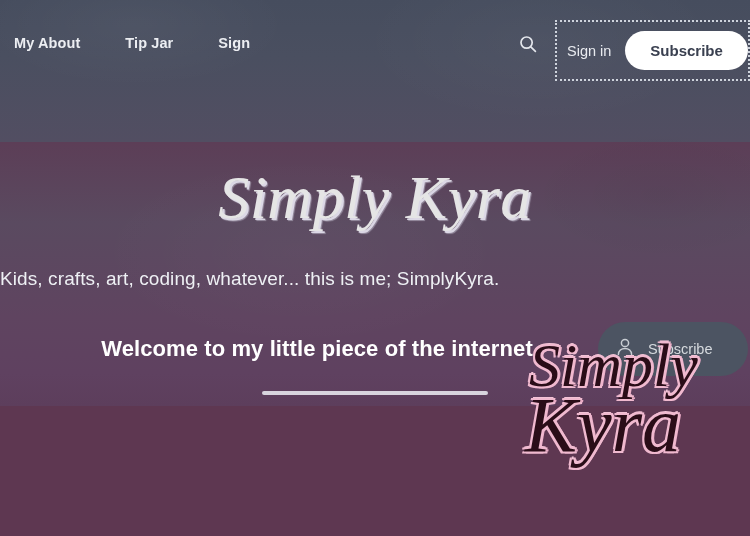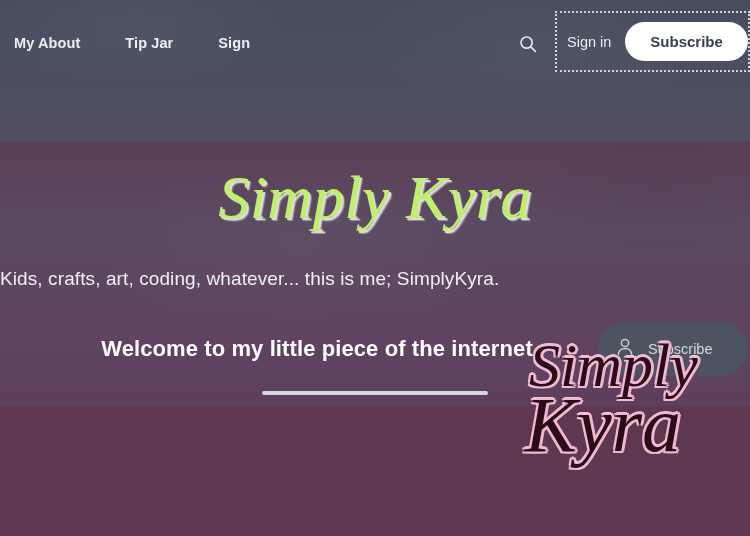--- a/index.html
+++ b/index.html
@@ -106,21 +106,21 @@
     background: none;
     border: none;
     padding: 0;
   }
   .search-btn svg { display: block; }
 
   
   .auth-group {
     position: absolute;
     left: 555px;
-    top: 11px;
+    top: 20px;
     width: 195px;
     height: 61px;
     border: 2px dotted #cfd4dd;
     box-sizing: border-box;
     display: flex;
     align-items: center;
     z-index: 21;
   }
   .signin-link {
     color: #e8eaef;
@@ -149,21 +149,21 @@
   .hero-logo {
     position: absolute;
     left: 0;
     top: 166px;
     width: 750px;
     text-align: center;
     font-family: "Liberation Serif", serif;
     font-style: italic;
     font-size: 62px;
     line-height: 1;
-    color: #bef264;
+    color: #e5e5e5;
     text-shadow:
        2px 2px 0px rgba(226,222,236,0.92),
        3px 3px 1px rgba(200,196,214,0.55);
     letter-spacing: 0.5px;
     z-index: 6;
     white-space: nowrap;
   }
 
   .hero-tagline {
     position: absolute;

